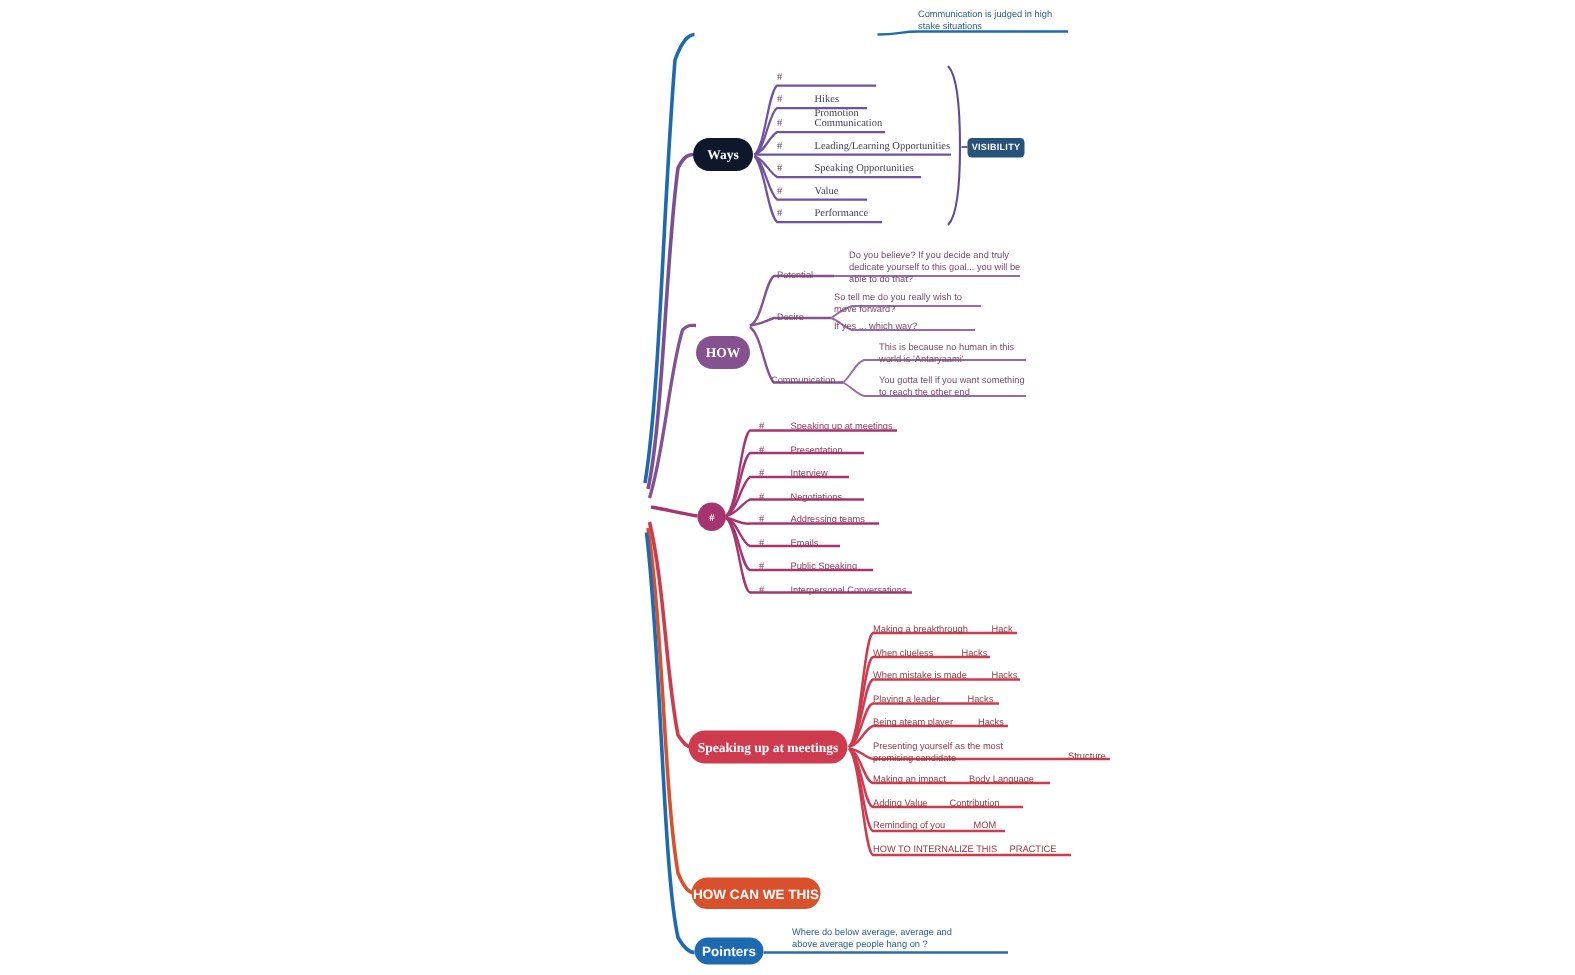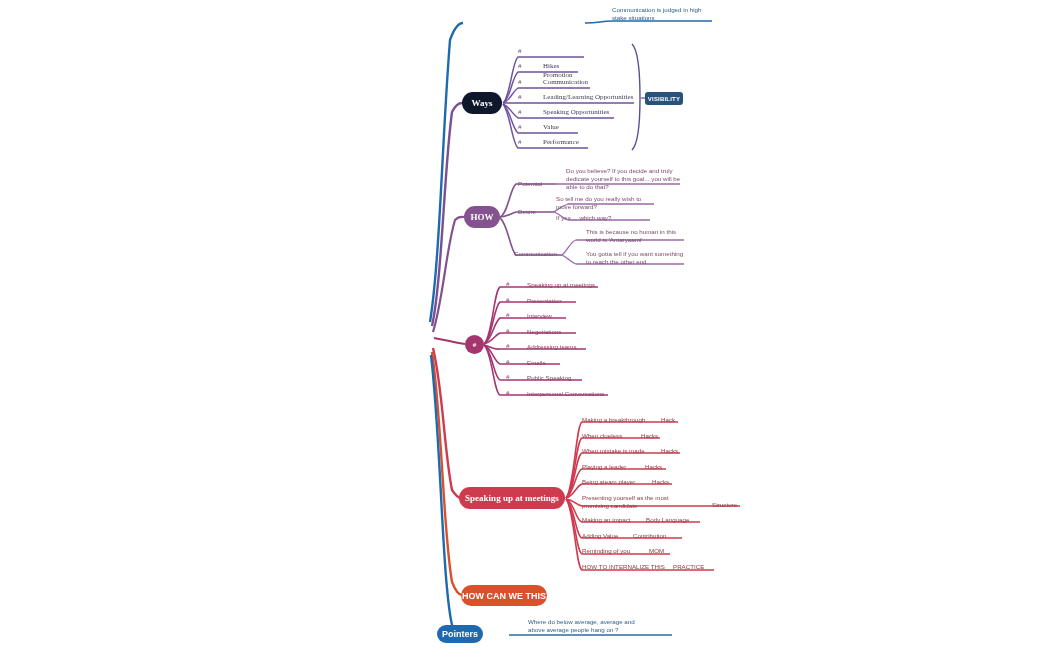--- a/index.html
+++ b/index.html
@@ -19,37 +19,37 @@
   }
 
   
   .pill{
     position:absolute;display:flex;align-items:center;justify-content:center;
     border-radius:14px;color:#ffffff;white-space:nowrap;
     box-sizing:border-box;
   }
   .pill.blue     {background:#1e6ab0;}
   .pill.purple   {background:#0f172a;}
-  .pill.purple2  {background:#83528f;}
+  .pill.purple2  {background:#83528f;margin-top:18px;}
   .pill.crimson  {background:#cf3b4e;}
   .pill.orange   {background:#d9512c;}
   .pill.navy     {background:#27527a;}
   .pill.magenta  {background:#a6356f;border-radius:50%;}
 
   .pill.sans{font-family:"Liberation Sans", sans-serif;font-weight:bold;}
   .pill.serif{font-family:"Liberation Serif", serif;font-weight:bold;}
 
   
   #n-feedback{left:463px;top:12px;width:122px;height:23px;font-size:9.5px;}
   #n-ways    {left:462px;top:92px;width:40px;height:22px;font-size:9px;}
   #n-how     {left:464px;top:206px;width:36px;height:22px;font-size:9px;}
   #n-hash    {left:465px;top:335px;width:19px;height:19px;font-size:7px;}
   #n-speak   {left:459px;top:487px;width:106px;height:22px;font-size:9px;}
   #n-help    {left:461px;top:585px;width:86px;height:21px;font-size:9px;}
-  #n-pointers{left:437px;top:625px;width:46px;height:18px;font-size:9px;}
+  #n-pointers{left:463px;top:625px;width:46px;height:18px;font-size:9px;}
 
   #badge-visibility{
     left:645px;top:92px;width:38px;height:13px;border-radius:3px;
     font-size:6px;letter-spacing:.2px;
   }
 
   
   .leaf{
     position:absolute;color:#4a4a5a;white-space:nowrap;
   }

